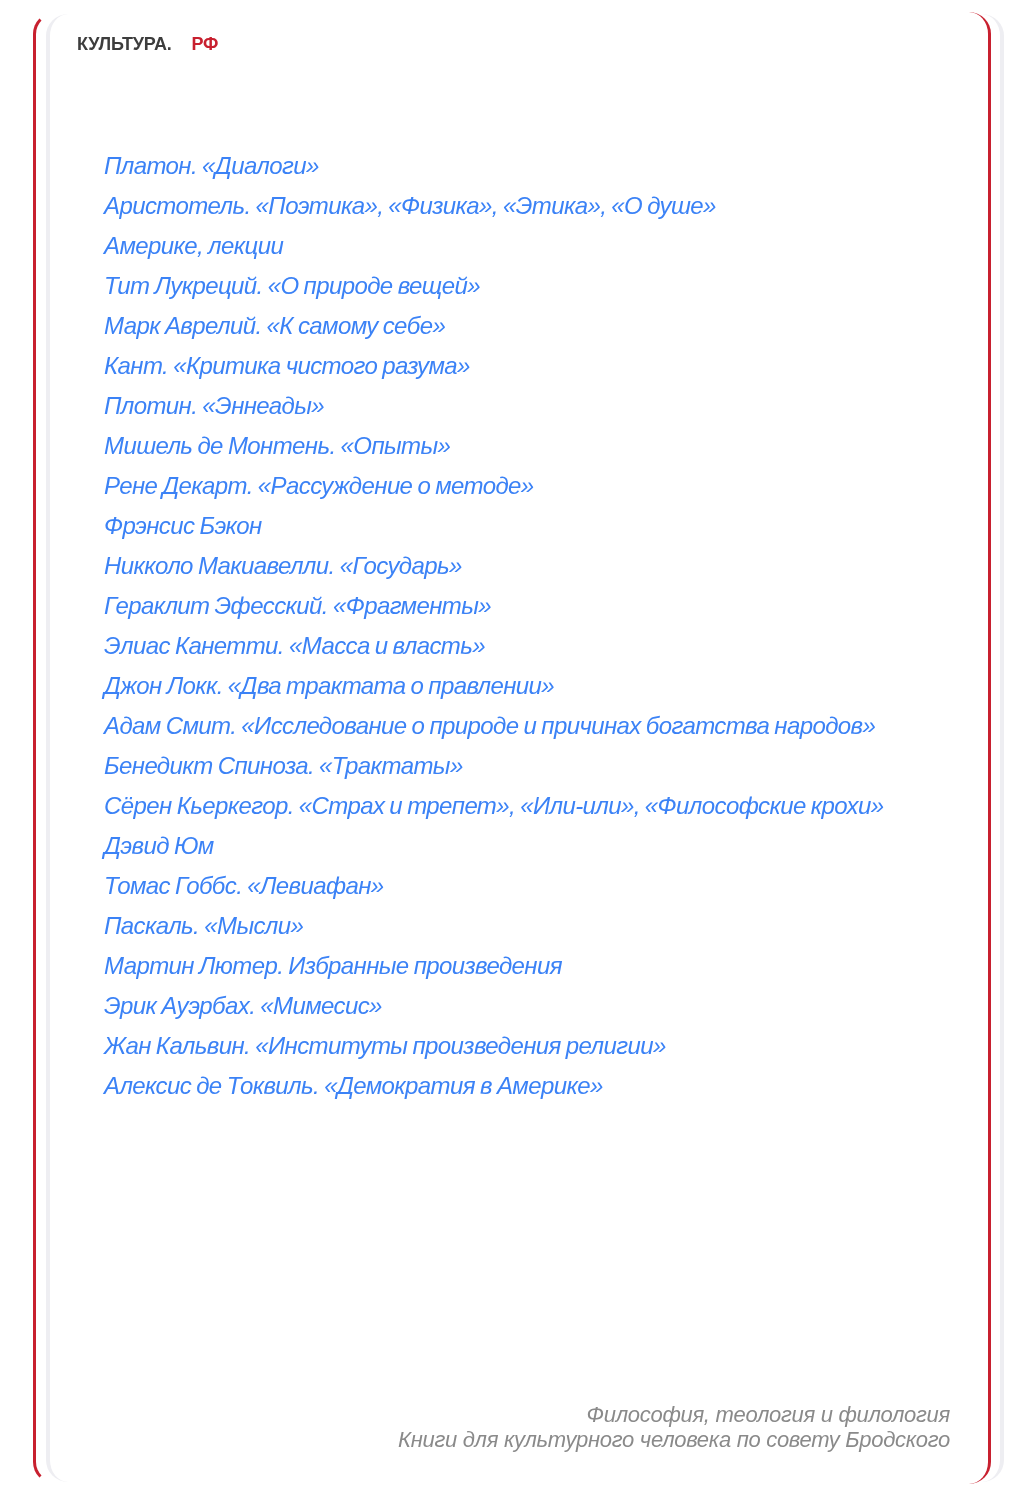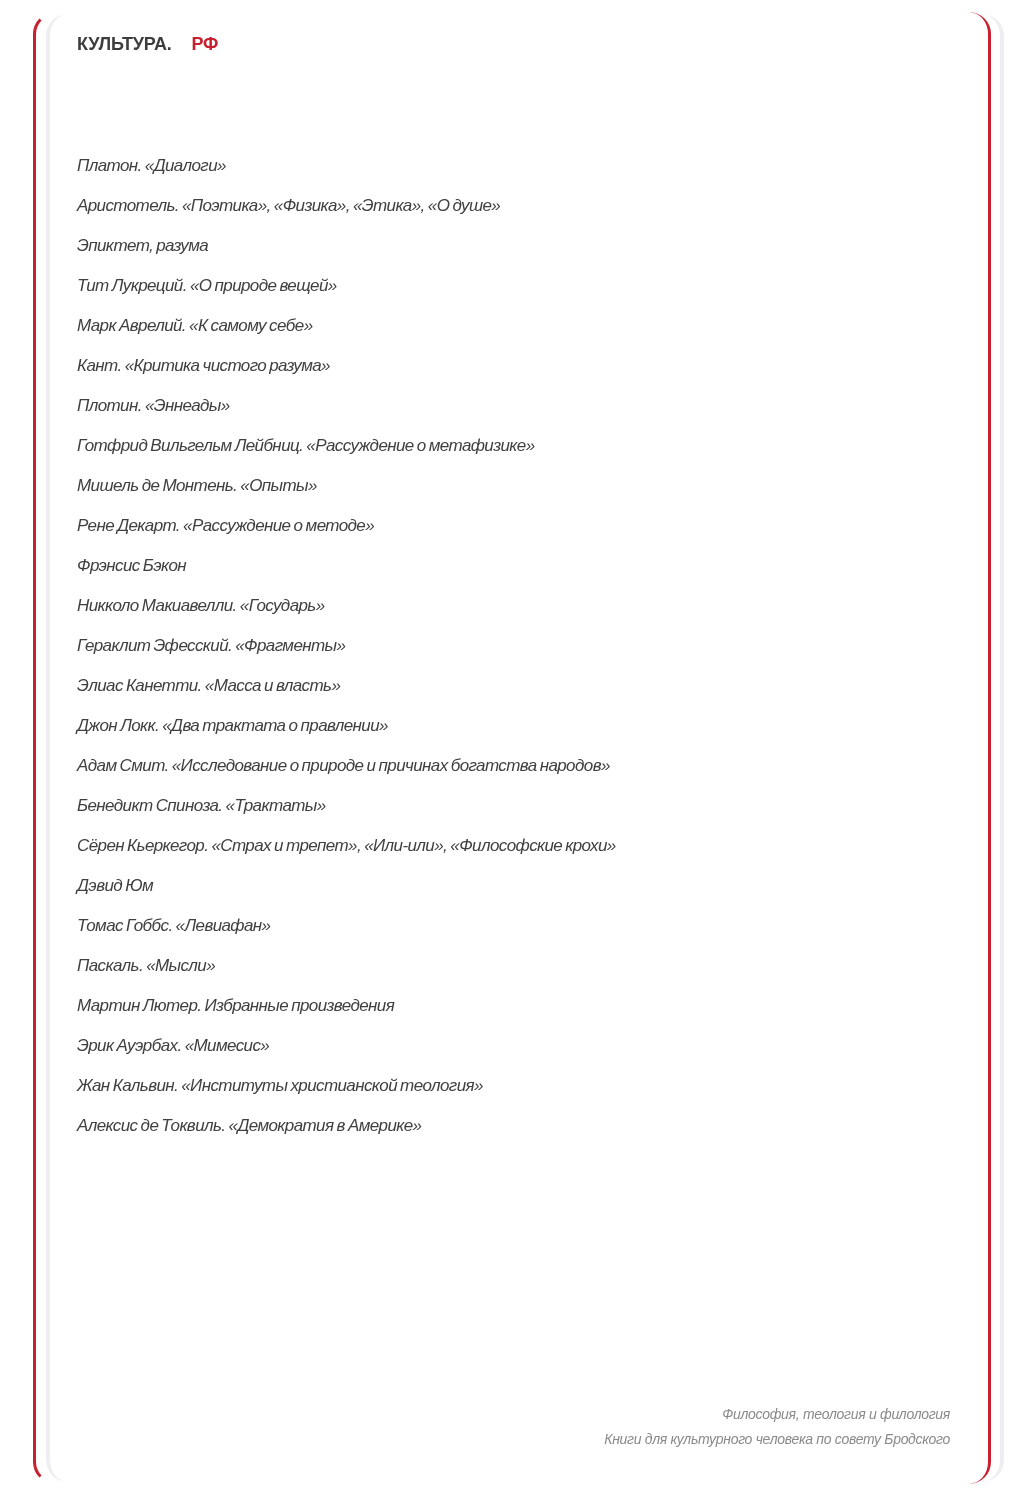--- a/index.html
+++ b/index.html
@@ -81,35 +81,36 @@
       left: 77px;
       top: 146px;
       width: 880px;
       margin: 0;
       padding: 0;
       list-style: none;
     }
     .book-list li {
       font-family: "Liberation Sans", sans-serif;
       font-style: italic;
-      font-size: 17px;
+      font-size: 24px;
       line-height: 40px;
-      color: #404040;
+      color: #3b82f6;
       letter-spacing: -0.6px;
       word-spacing: -1px;
+      margin-left: 27px;
     }
 
     .footer {
       position: absolute;
       right: 74px;
       top: 1402px;
       text-align: right;
       font-family: "Liberation Sans", sans-serif;
       font-style: italic;
-      font-size: 14px;
+      font-size: 22px;
       line-height: 25px;
       color: #8a8a8a;
       letter-spacing: -0.3px;
     }
   </style>
 </head>
 <body>
 
 <div class="bracket bracket-left-shadow"></div>
 <div class="bracket bracket-left-red"></div>
@@ -119,41 +120,40 @@
 <div class="hook-mask" style="left:72px; top:0; width:880px; height:40px;"></div>
 <div class="hook-mask" style="left:72px; top:1462px; width:880px; height:38px;"></div>
 
 <div class="logo">
   <span>КУЛЬТУРА.</span><span class="accent">РФ</span>
 </div>
 
 <ul class="book-list">
   <li>Платон. «Диалоги»</li>
   <li>Аристотель. «Поэтика», «Физика», «Этика», «О душе»</li>
-  <li>Эпиктет, разума</li>
+  <li>Америке, лекции</li>
   <li>Тит Лукреций. «О природе вещей»</li>
   <li>Марк Аврелий. «К самому себе»</li>
   <li>Кант. «Критика чистого разума»</li>
   <li>Плотин. «Эннеады»</li>
-  <li>Готфрид Вильгельм Лейбниц. «Рассуждение о метафизике»</li>
   <li>Мишель де Монтень. «Опыты»</li>
   <li>Рене Декарт. «Рассуждение о методе»</li>
   <li>Фрэнсис Бэкон</li>
   <li>Никколо Макиавелли. «Государь»</li>
   <li>Гераклит Эфесский. «Фрагменты»</li>
   <li>Элиас Канетти. «Масса и власть»</li>
   <li>Джон Локк. «Два трактата о правлении»</li>
   <li>Адам Смит. «Исследование о природе и причинах богатства народов»</li>
   <li>Бенедикт Спиноза. «Трактаты»</li>
   <li>Сёрен Кьеркегор. «Страх и трепет», «Или-или», «Философские крохи»</li>
   <li>Дэвид Юм</li>
   <li>Томас Гоббс. «Левиафан»</li>
   <li>Паскаль. «Мысли»</li>
   <li>Мартин Лютер. Избранные произведения</li>
   <li>Эрик Ауэрбах. «Мимесис»</li>
-  <li>Жан Кальвин. «Институты христианской теология»</li>
+  <li>Жан Кальвин. «Институты произведения религии»</li>
   <li>Алексис де Токвиль. «Демократия в Америке»</li>
 </ul>
 
 <div class="footer">
   <div>Философия, теология и филология</div>
   <div>Книги для культурного человека по совету Бродского</div>
 </div>
 
 </body></html>

